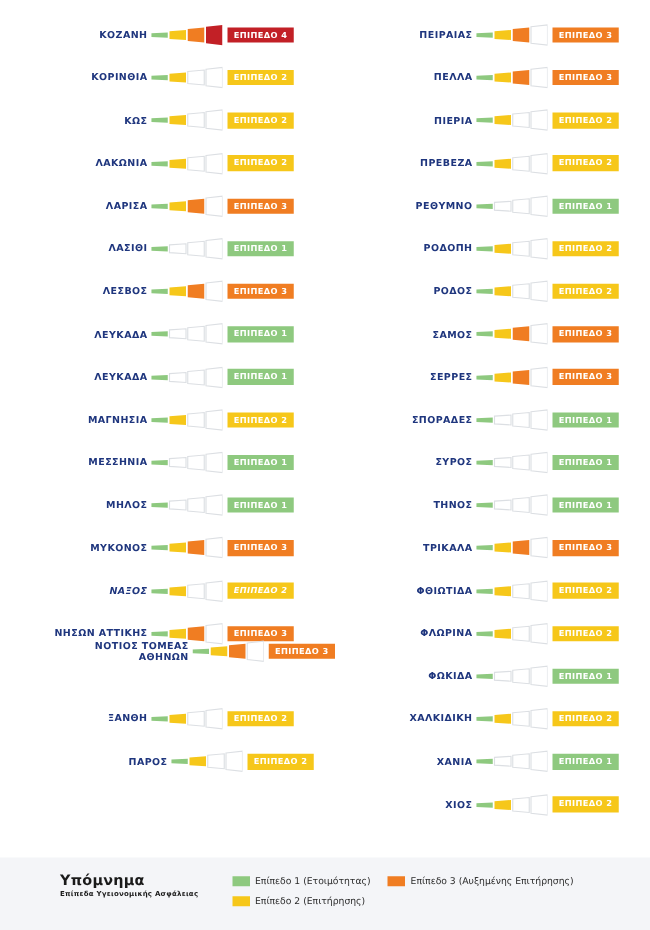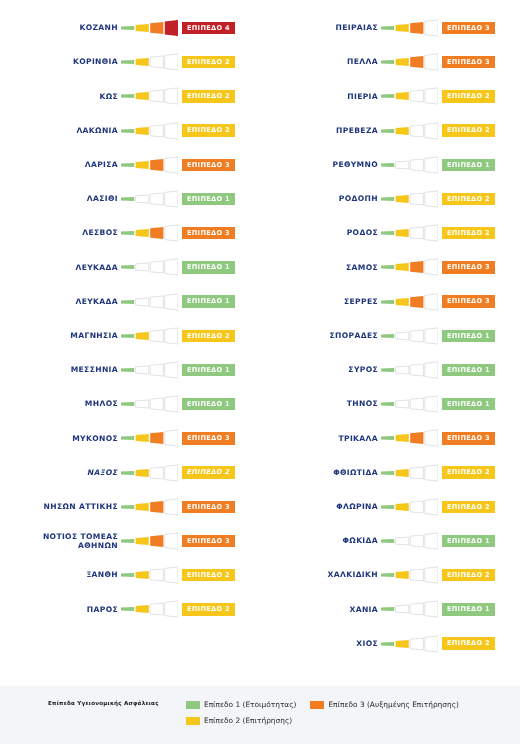--- a/index.html
+++ b/index.html
@@ -282,21 +282,21 @@
         <div class="gauge">
           <svg width="57" height="18" viewBox="0 0 57 18">
             <polygon points="0,7.5 13.2,6.9 13.2,11.1 0,10.5" fill="#8ec97f" stroke="none"></polygon>
             <polygon points="14.6,5.9 27.799999999999997,5 27.799999999999997,13 14.6,12.1" fill="#f6c71a" stroke="none"></polygon>
             <polygon points="29.2,4.2 42.4,3 42.4,15 29.2,13.8" fill="#f07d22" stroke="none"></polygon>
             <polygon points="43.8,2.4000000000000004 57,0.9000000000000004 57,17.1 43.8,15.6" fill="#ffffff" stroke="#dcdfe3" stroke-width="0.9"></polygon>
           </svg>
         </div>
         <div class="badge lvl3">ΕΠΙΠΕΔΟ 3</div>
       </div>
-      <div class="row" style="top: 529px;">
+      <div class="row" style="top: 509px; margin-left: 33px;">
         <div class="region-name">ΝΟΤΙΟΣ ΤΟΜΕΑΣ
 ΑΘΗΝΩΝ</div>
         <div class="gauge">
           <svg width="57" height="18" viewBox="0 0 57 18">
             <polygon points="0,7.5 13.2,6.9 13.2,11.1 0,10.5" fill="#8ec97f" stroke="none"></polygon>
             <polygon points="14.6,5.9 27.799999999999997,5 27.799999999999997,13 14.6,12.1" fill="#f6c71a" stroke="none"></polygon>
             <polygon points="29.2,4.2 42.4,3 42.4,15 29.2,13.8" fill="#f07d22" stroke="none"></polygon>
             <polygon points="43.8,2.4000000000000004 57,0.9000000000000004 57,17.1 43.8,15.6" fill="#ffffff" stroke="#dcdfe3" stroke-width="0.9"></polygon>
           </svg>
         </div>
@@ -307,21 +307,21 @@
         <div class="gauge">
           <svg width="57" height="18" viewBox="0 0 57 18">
             <polygon points="0,7.5 13.2,6.9 13.2,11.1 0,10.5" fill="#8ec97f" stroke="none"></polygon>
             <polygon points="14.6,5.9 27.799999999999997,5 27.799999999999997,13 14.6,12.1" fill="#f6c71a" stroke="none"></polygon>
             <polygon points="29.2,4.2 42.4,3 42.4,15 29.2,13.8" fill="#ffffff" stroke="#dcdfe3" stroke-width="0.9"></polygon>
             <polygon points="43.8,2.4000000000000004 57,0.9000000000000004 57,17.1 43.8,15.6" fill="#ffffff" stroke="#dcdfe3" stroke-width="0.9"></polygon>
           </svg>
         </div>
         <div class="badge lvl2">ΕΠΙΠΕΔΟ 2</div>
       </div>
-      <div class="row" style="top: 597.4px;">
+      <div class="row" style="top: 597.4px; padding-left: 16px;">
         <div class="region-name">ΠΑΡΟΣ</div>
         <div class="gauge">
           <svg width="57" height="18" viewBox="0 0 57 18">
             <polygon points="0,7.5 13.2,6.9 13.2,11.1 0,10.5" fill="#8ec97f" stroke="none"></polygon>
             <polygon points="14.6,5.9 27.799999999999997,5 27.799999999999997,13 14.6,12.1" fill="#f6c71a" stroke="none"></polygon>
             <polygon points="29.2,4.2 42.4,3 42.4,15 29.2,13.8" fill="#ffffff" stroke="#dcdfe3" stroke-width="0.9"></polygon>
             <polygon points="43.8,2.4000000000000004 57,0.9000000000000004 57,17.1 43.8,15.6" fill="#ffffff" stroke="#dcdfe3" stroke-width="0.9"></polygon>
           </svg>
         </div>
         <div class="badge lvl2">ΕΠΙΠΕΔΟ 2</div>
@@ -555,20 +555,21 @@
           </svg>
         </div>
         <div class="badge lvl2">ΕΠΙΠΕΔΟ 2</div>
       </div>
     </div>
 </div>
 
 <div id="legend">
   <div id="legend-inner">
     <div id="legend-title-block">
+      <div id="legend-title">Υπόμνημα</div>
       <div id="legend-subtitle">Επίπεδα Υγειονομικής Ασφάλειας</div>
     </div>
     <div class="legend-col" id="legend-col-a">
         <div class="legend-item">
           <span class="legend-swatch" style="background: rgb(142, 201, 127);"></span>
           <span class="legend-label">Επίπεδο 1 (Ετοιμότητας)</span>
         </div>
         <div class="legend-item">
           <span class="legend-swatch" style="background: rgb(246, 199, 26);"></span>
           <span class="legend-label">Επίπεδο 2 (Επιτήρησης)</span>

